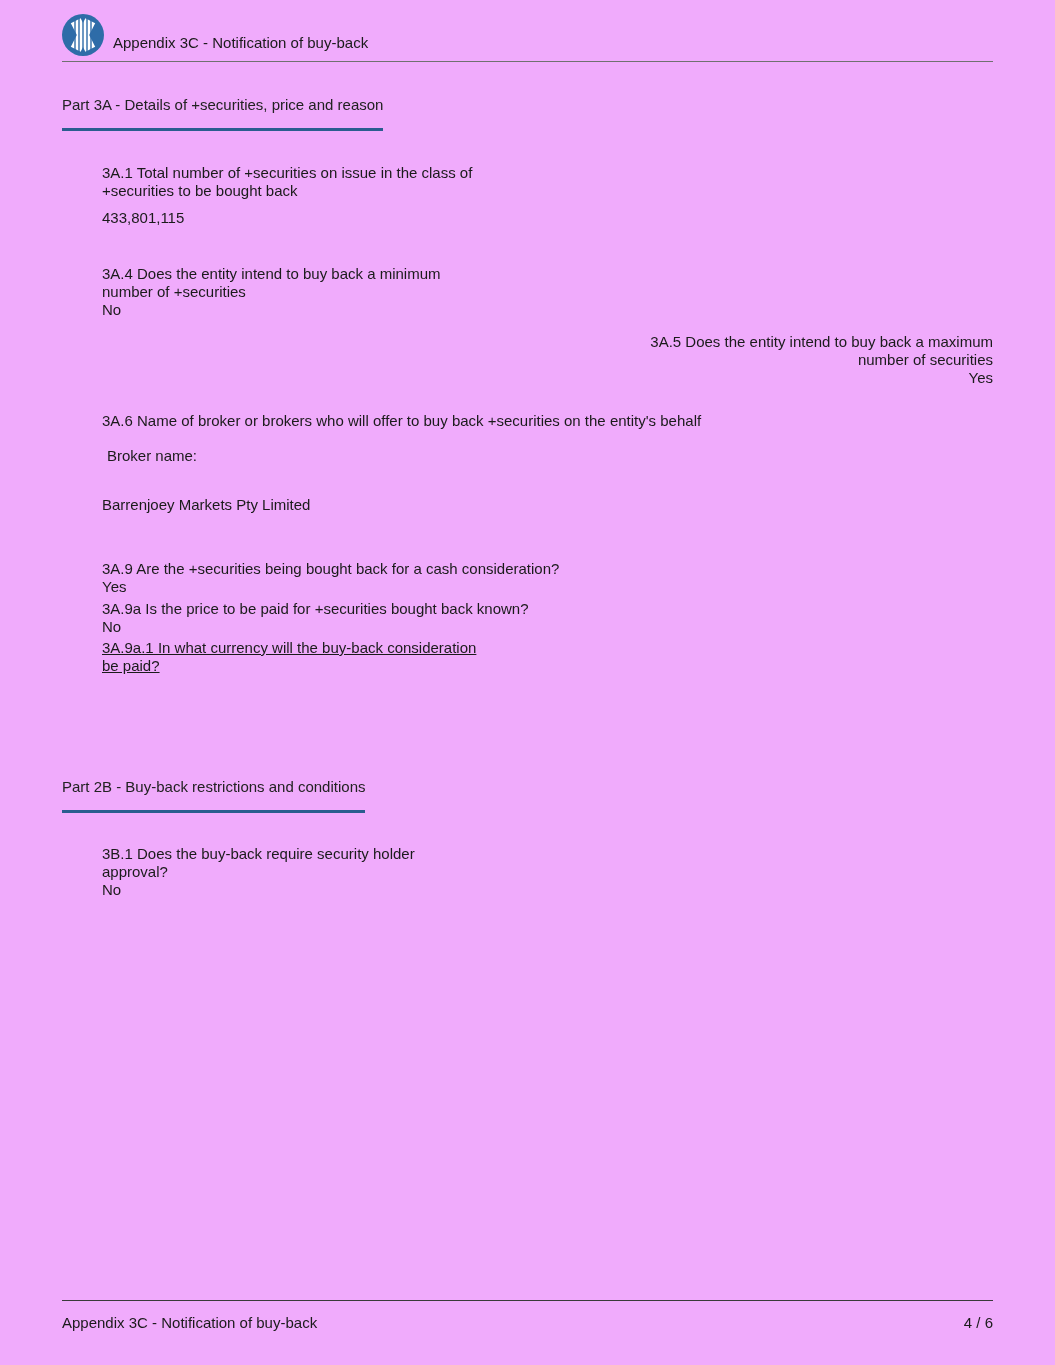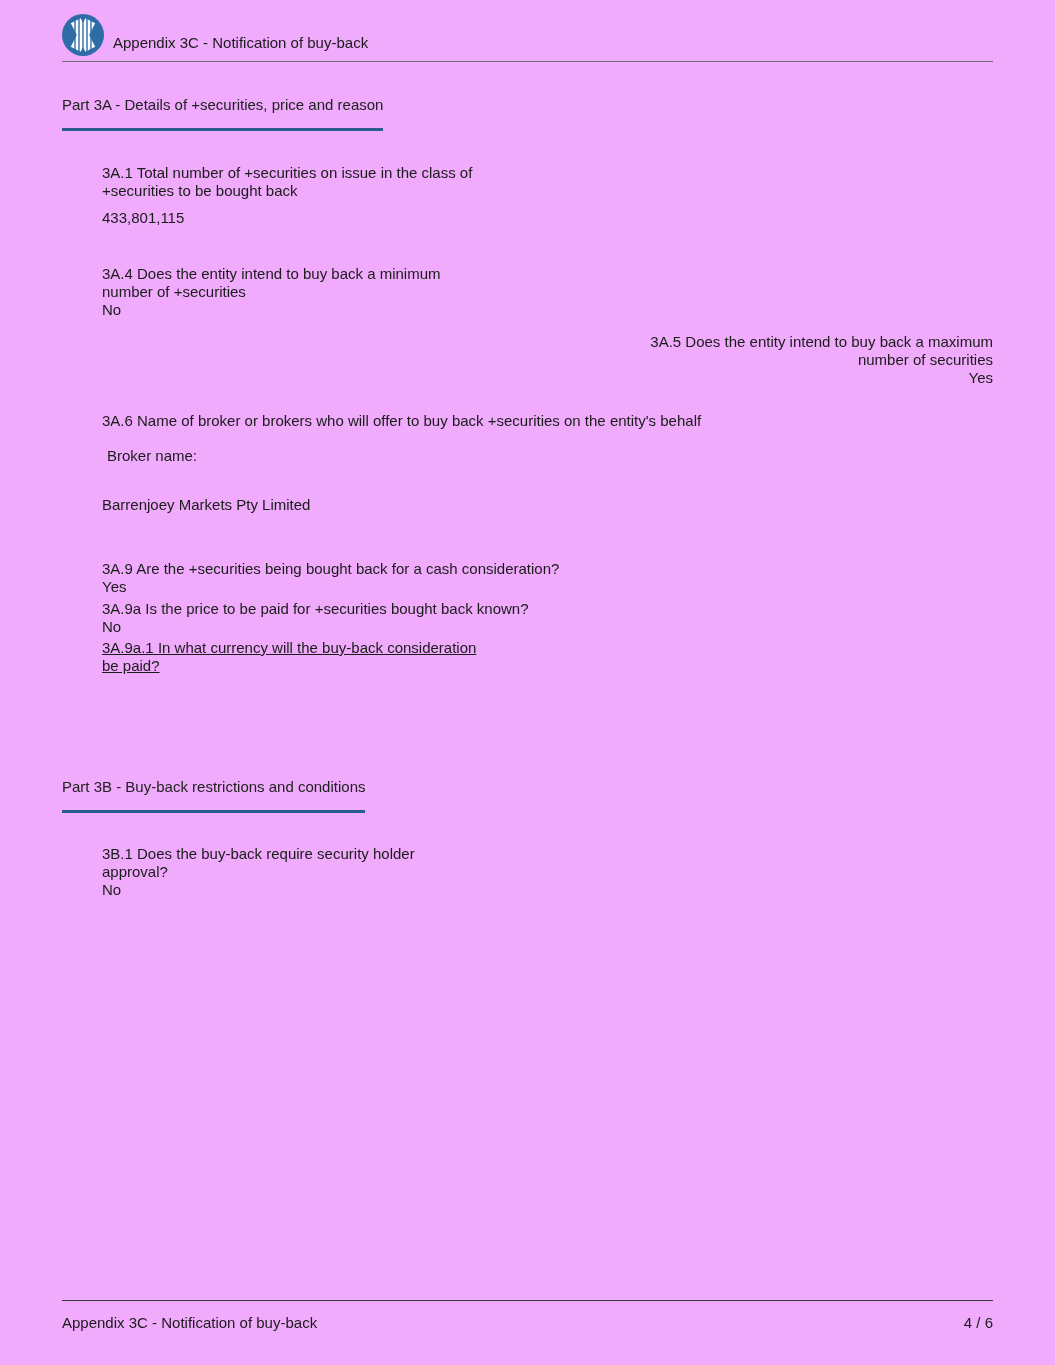--- a/index.html
+++ b/index.html
@@ -169,21 +169,21 @@
         </div>
 
         <div class="q-block mt-3a9a1">
           <span class="q-line">3A.9a.1 In what currency will the buy-back consideration</span>
           <span class="q-line">be paid?</span>
         </div>
 
       </div>
 
       <div class="heading-wrap mt-part3b">
-        <h2 class="section-heading">Part 3B - Buy-back restrictions and conditions</h2>
+        <h2 class="section-heading">Part 2B - Buy-back restrictions and conditions</h2>
       </div>
 
       <div class="indent">
         <div class="q-block mt-3b1">
           <span class="q-line">3B.1 Does the buy-back require security holder</span>
           <span class="q-line">approval?</span>
           <span class="q-answer">No</span>
         </div>
       </div>
 

